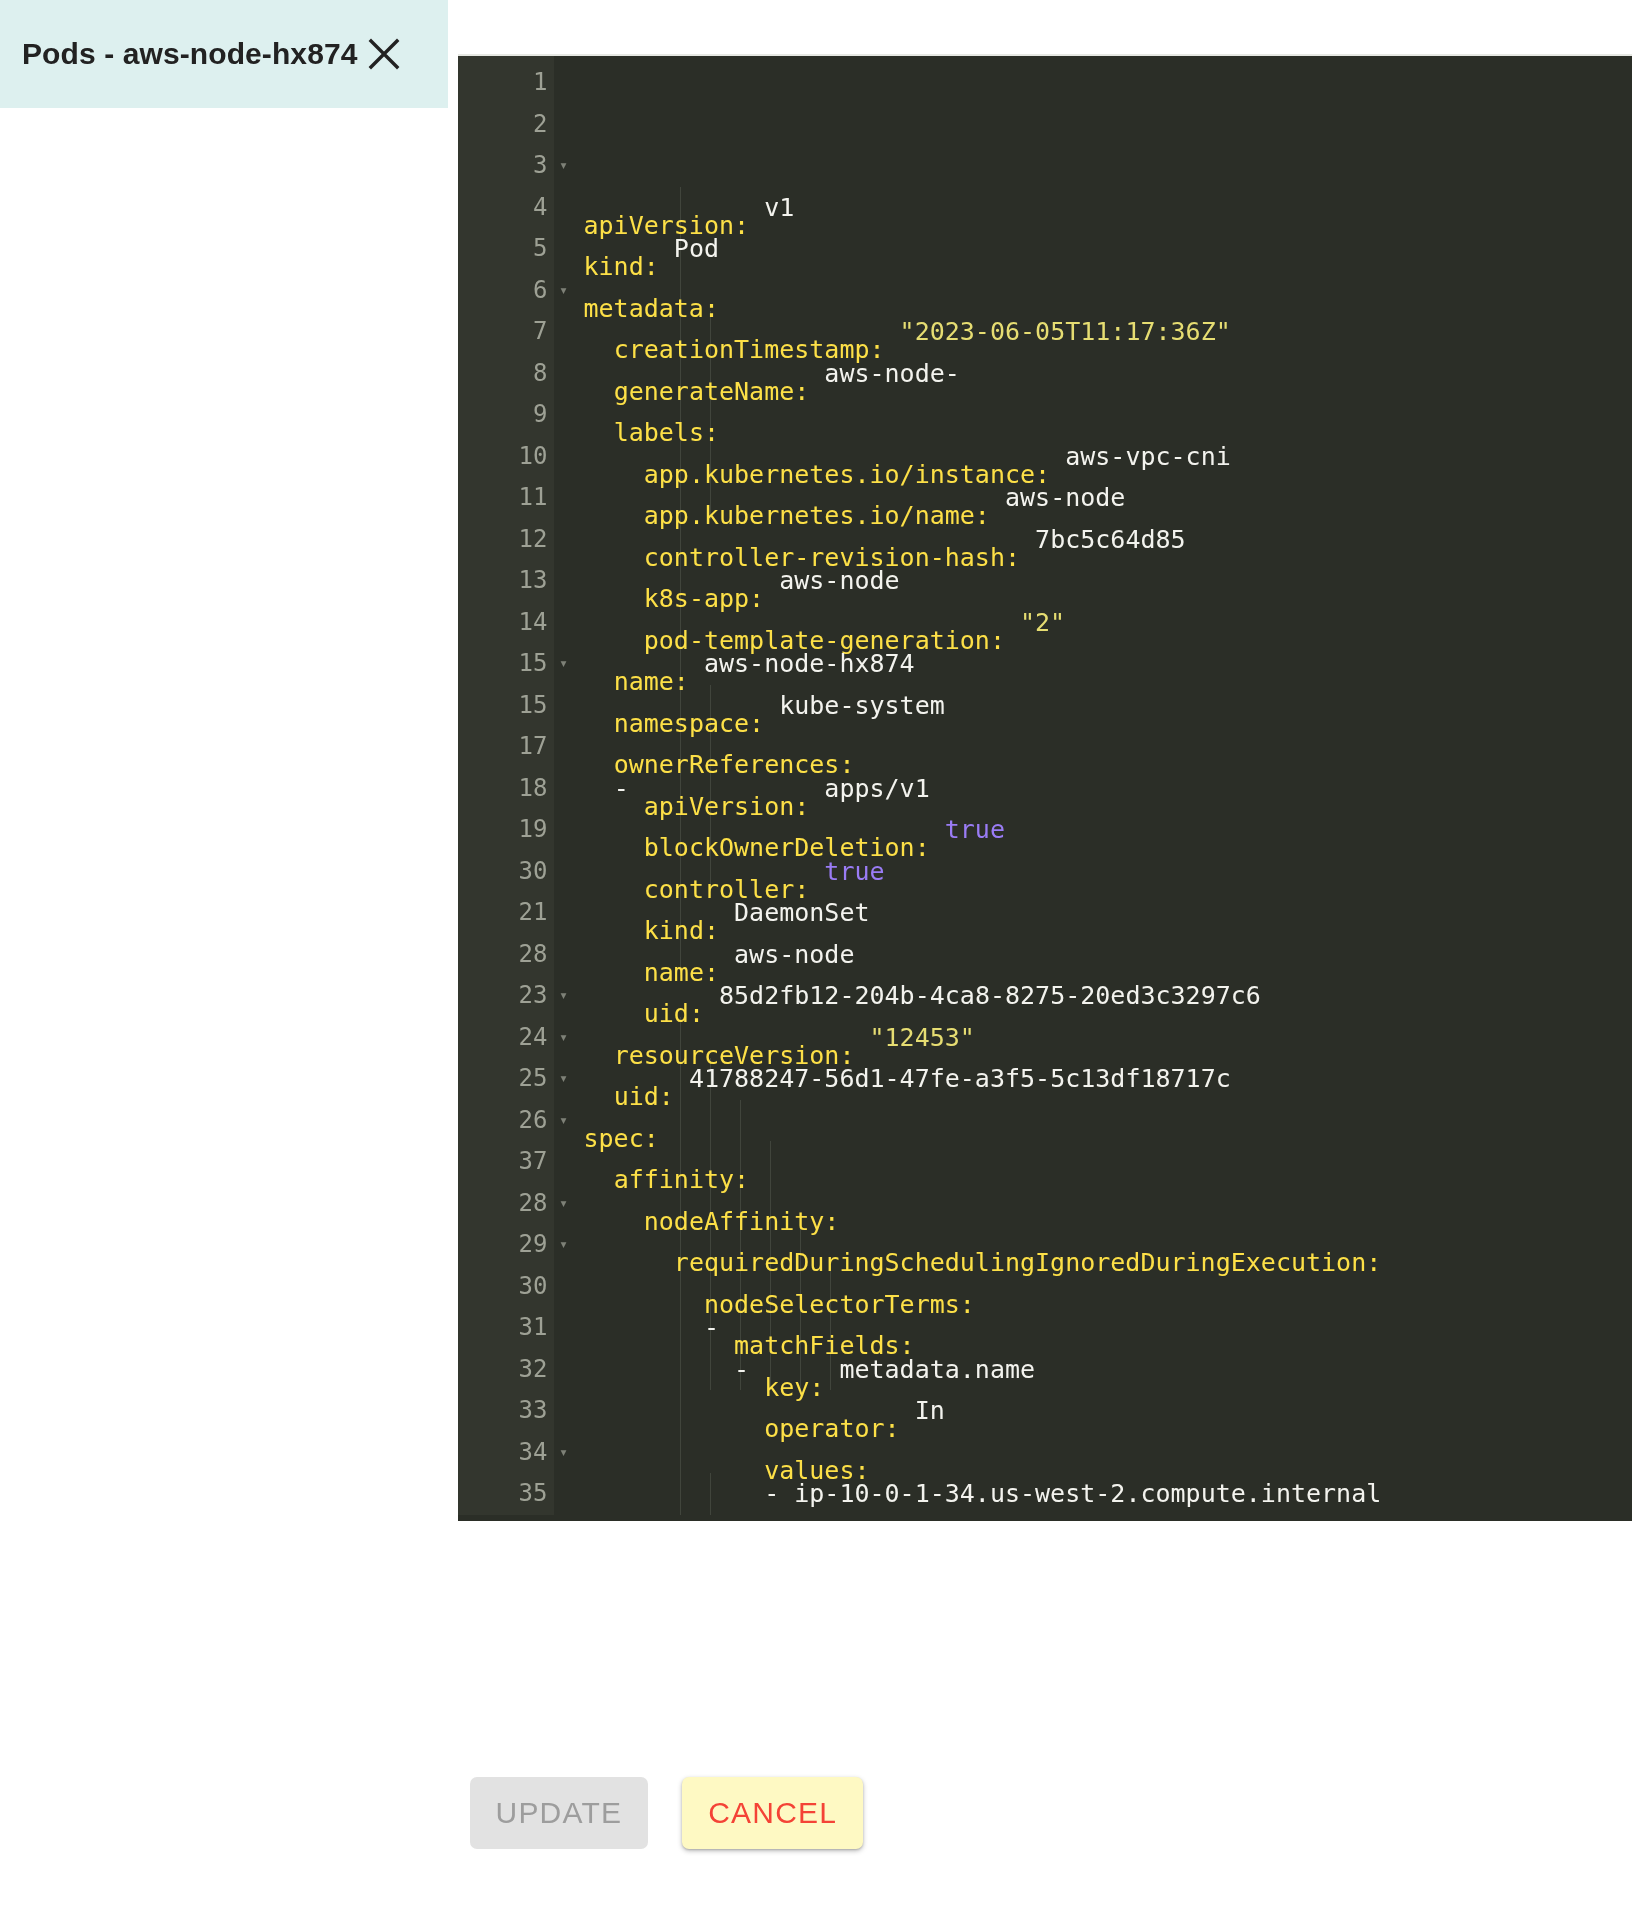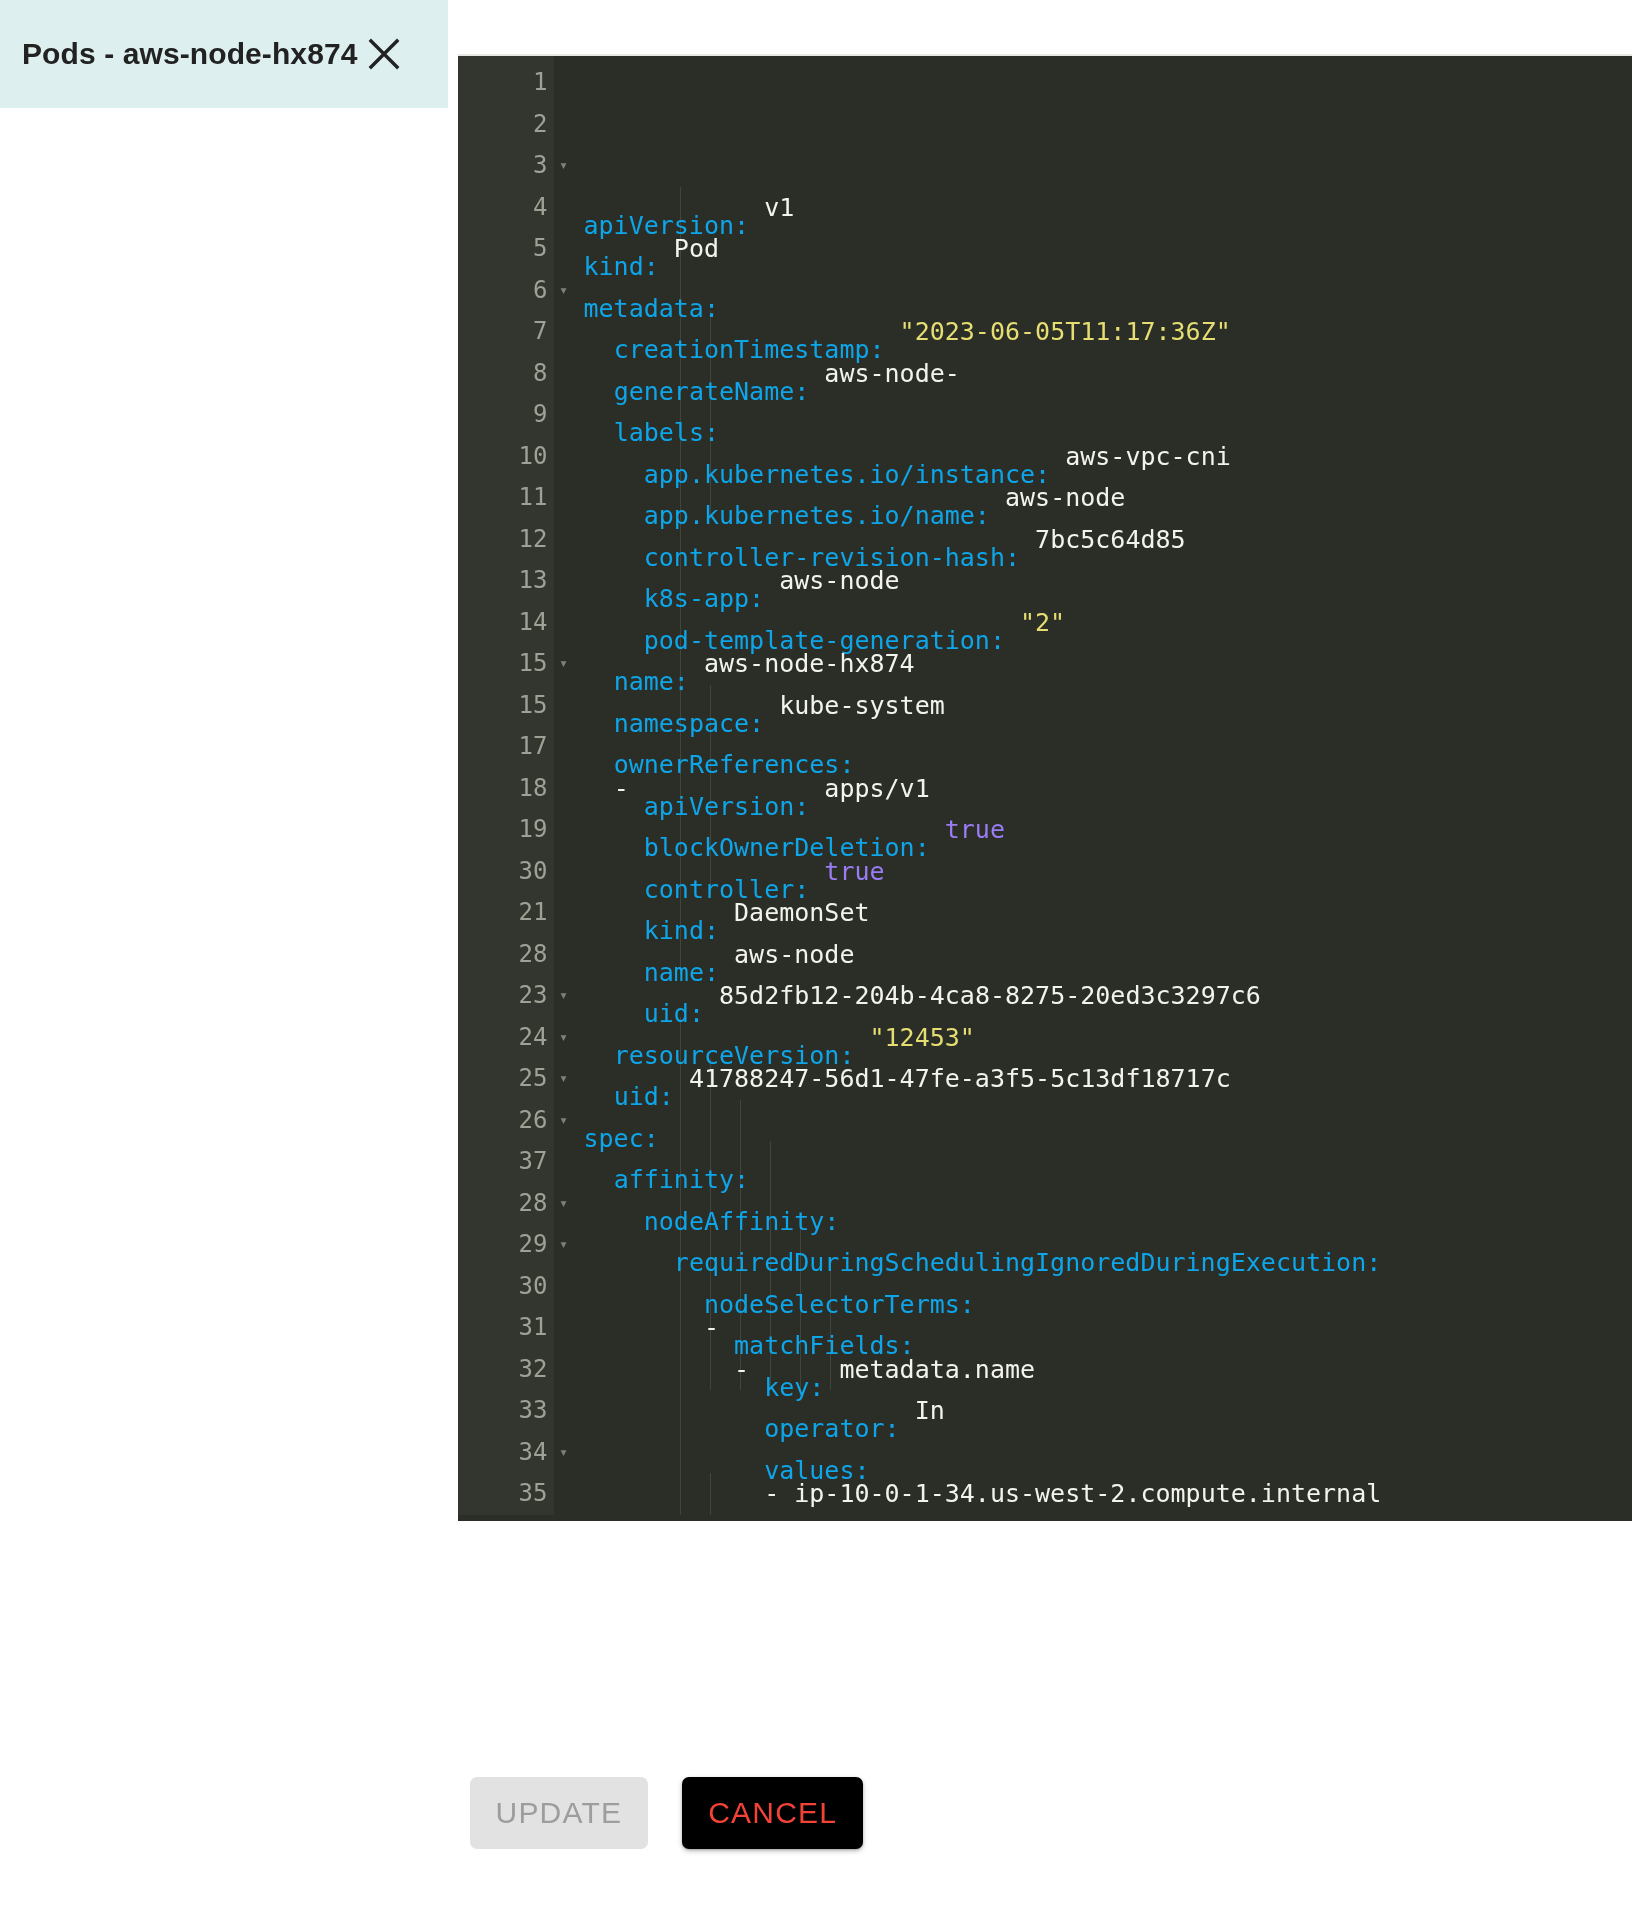--- a/index.html
+++ b/index.html
@@ -136,21 +136,21 @@
     right: 0;
     pointer-events: none;
   }
   .guide {
     position: absolute;
     width: 1px;
     background: #4a4d44;
     opacity: 0.75;
   }
 
-  .tok-key { color: #0ea5e9; margin-top: 36px; }
+  .tok-key { color: #fde047; margin-top: 36px; }
   .tok-val { color: #f3f3ee; }
   .tok-str { color: #e6dd72; }
   .tok-bool { color: #9a7cf5; }
   .tok-punct { color: #f3f3ee; }
 
   
   .ibeam {
     position: absolute;
     left: 1568px;
     top: 1255px;
@@ -195,21 +195,21 @@
     justify-content: center;
     box-sizing: border-box;
   }
   .btn-update {
     background: #e2e2e2;
     color: #9d9d9d;
     min-width: 172px;
     cursor: default;
   }
   .btn-cancel {
-    background: #000000;
+    background: #fef9c3;
     color: #f44336;
     min-width: 160px;
     cursor: pointer;
     box-shadow: 0 2px 5px rgba(0,0,0,0.26), 0 1px 2px rgba(0,0,0,0.16);
   }
 </style>
 </head>
 <body>
 
 <div class="dialog">

